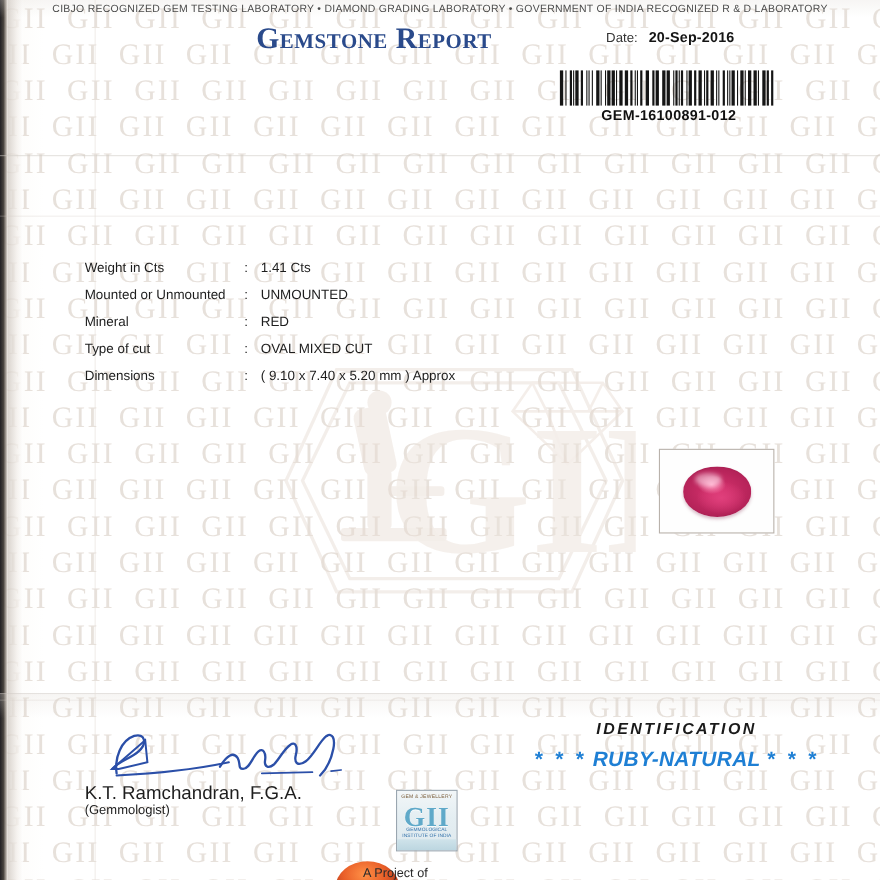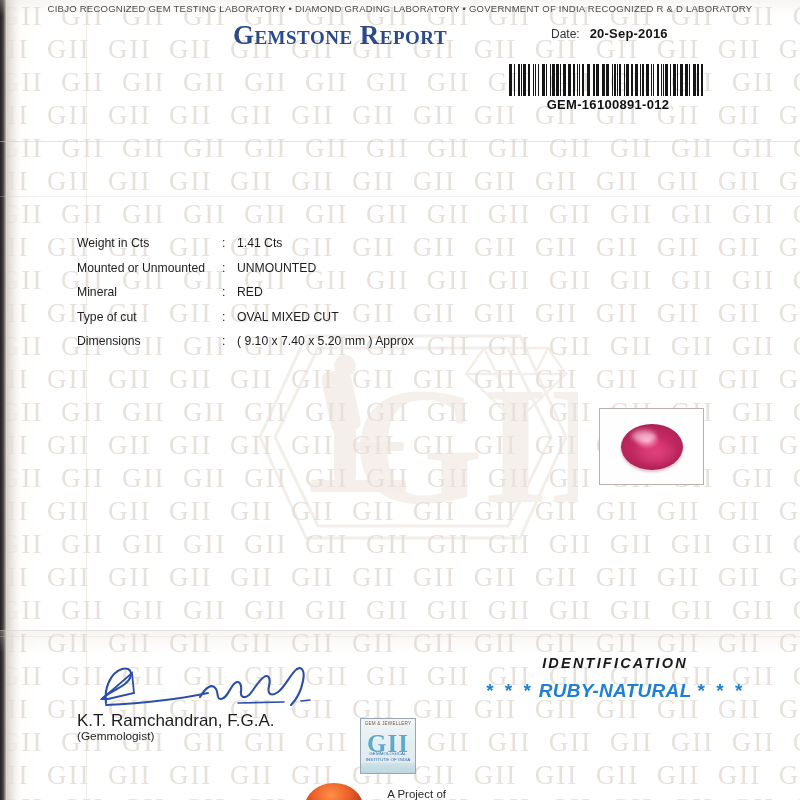--- a/index.html
+++ b/index.html
@@ -149,21 +149,21 @@
   }
   .seal .sbot{
     position:absolute;left:0;bottom:11px;width:100%;text-align:center;
     font-size:4.4px;color:#2e6ea8;letter-spacing:.1px;line-height:5.4px;
   }
   .seal .sribbon{
     position:absolute;left:0;bottom:0;width:100%;height:10px;
     background:linear-gradient(180deg,#cfe3ea,#bcd6e0);
   }
   .proj{
-    position:absolute;left:330px;top:788px;width:116px;text-align:right;
+    position:absolute;left:330px;top:788px;width:116px;text-align:left;
     font-size:11.5px;color:#2b2b2b;
   }
 
   
   .gem-bottom{
     position:absolute;left:305px;top:783px;width:58px;height:40px;
     border-radius:50% 50% 46% 46%/60% 60% 40% 40%;
     background:radial-gradient(ellipse 60% 70% at 45% 30%, #ff8a3c 0%, #e8561d 55%, #a82d10 100%);
     opacity:.95;
   }

